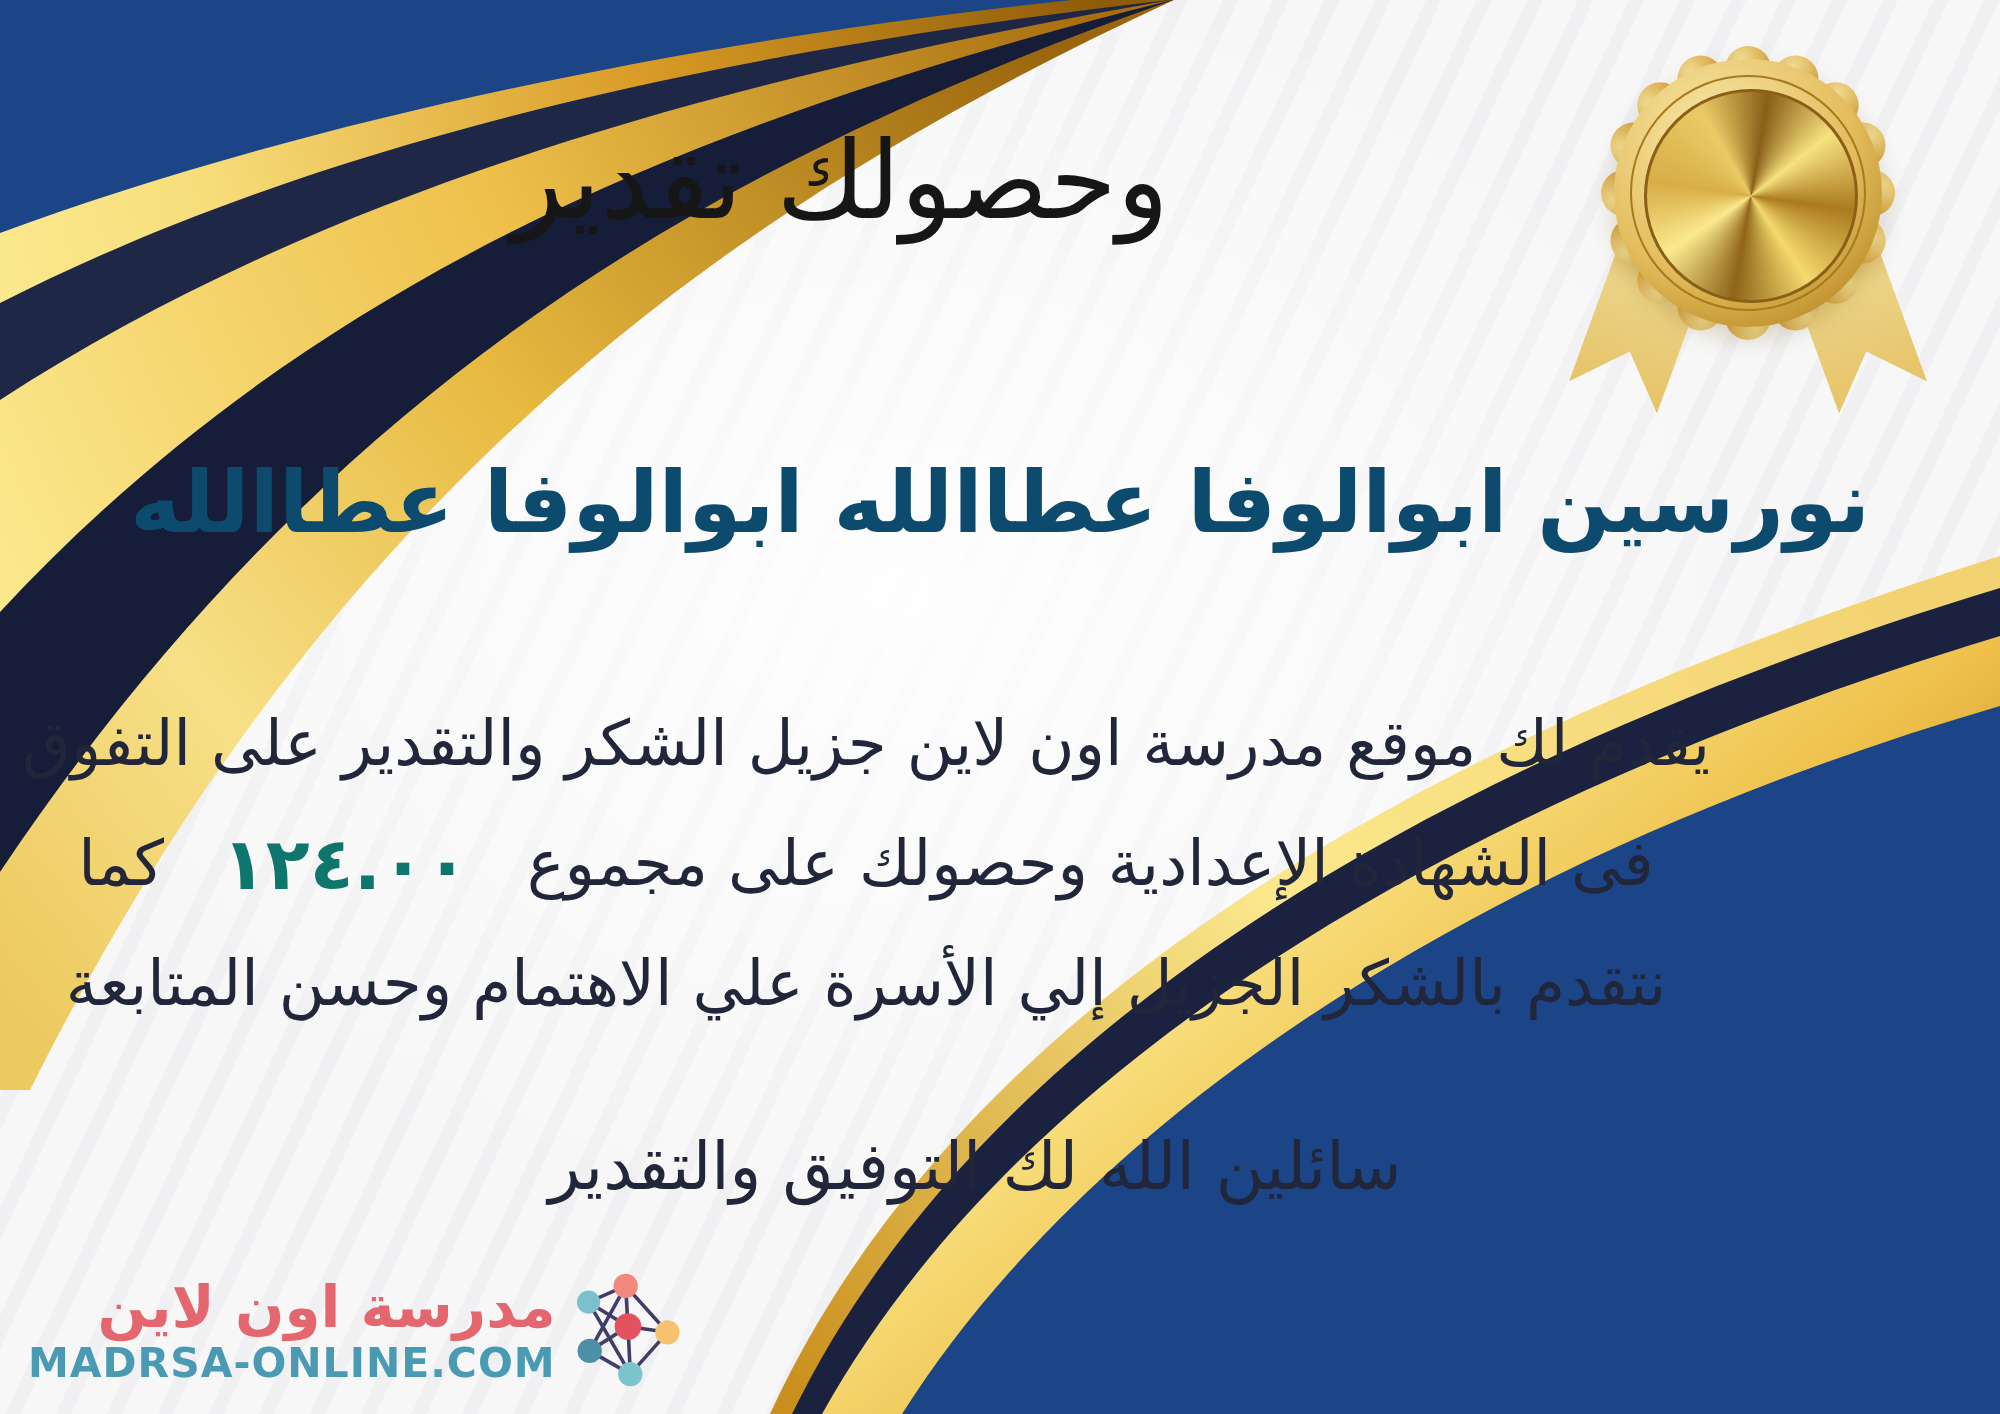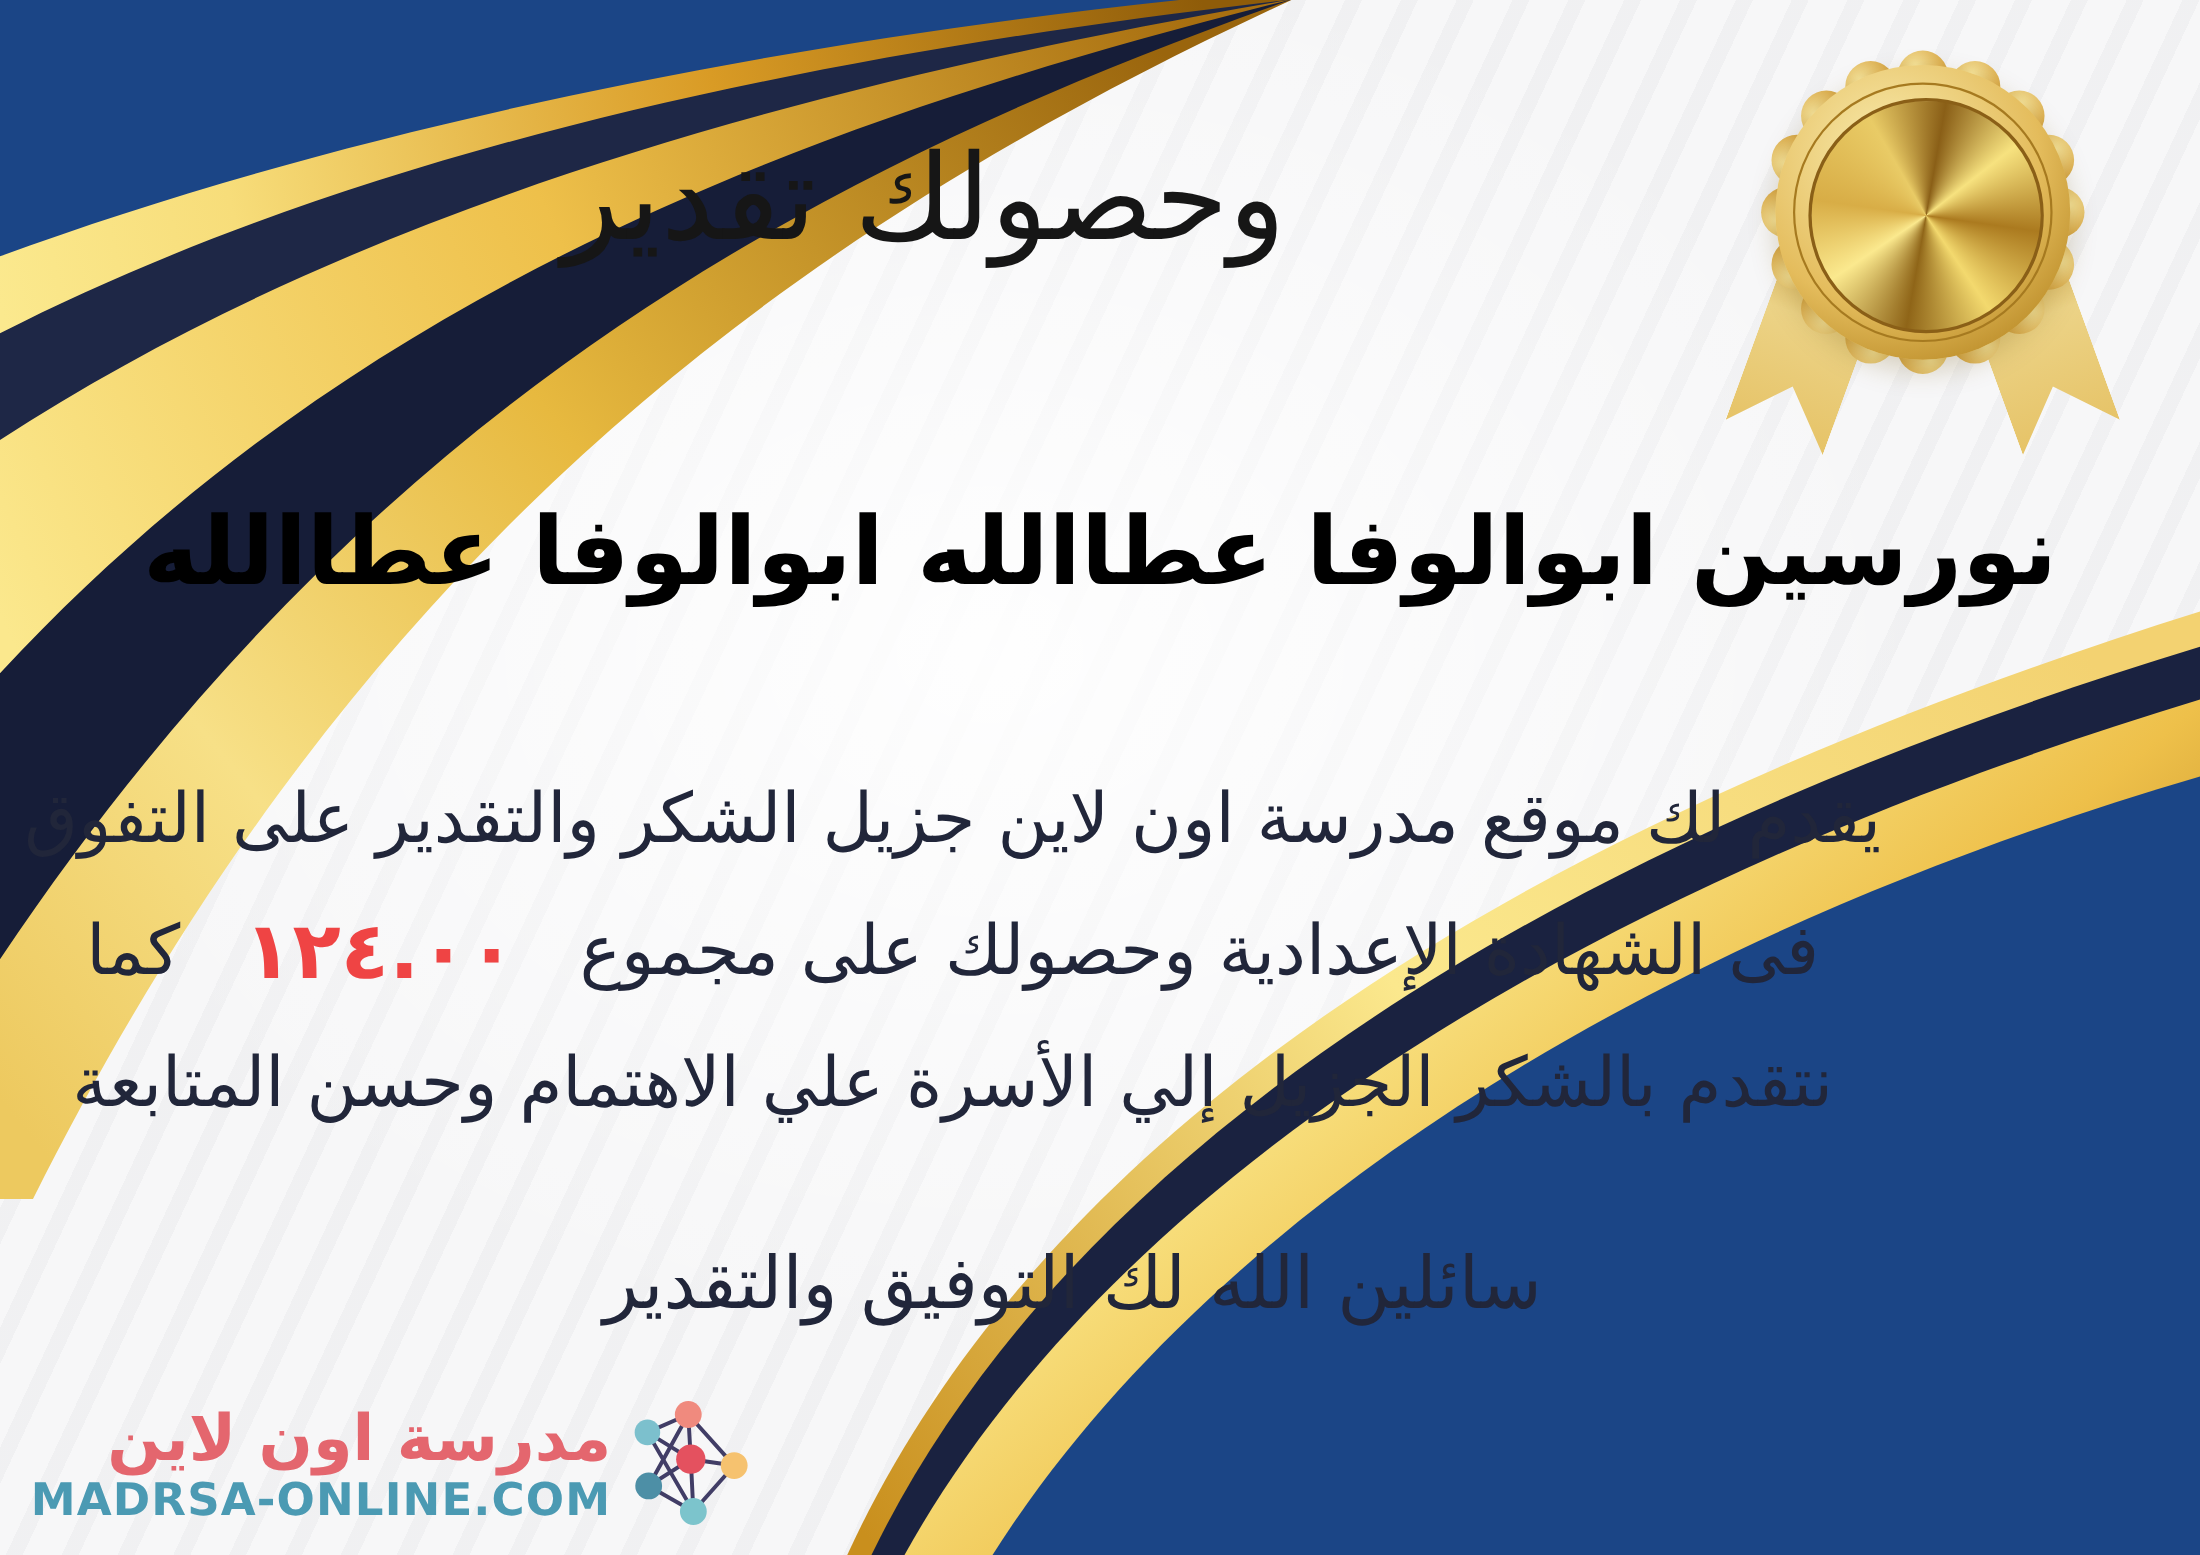--- a/index.html
+++ b/index.html
@@ -14,29 +14,29 @@
   svg.deco{position:absolute;left:0;top:0;z-index:1;pointer-events:none;}
   .content{position:absolute;inset:0;z-index:3;}
 
   
   .cert-title{
     position:absolute;top:118px;left:840px;transform:translateX(-50%);
     font-size:108px;color:#161616;white-space:nowrap;direction:rtl;
   }
   .cert-name{
     position:absolute;top:452px;left:1000px;transform:translateX(-50%);
-    font-size:86px;font-weight:bold;color:#000000;white-space:nowrap;direction:rtl;
+    font-size:86px;font-weight:bold;color:#0c4a6e;white-space:nowrap;direction:rtl;
   }
   .cert-body{
     position:absolute;top:688px;left:0;width:1732px;text-align:center;direction:rtl;
     color:#21263a;font-size:63px;line-height:1.78;
   }
   .cert-body p{margin:0;}
   .score{
-    font-size:72px;font-weight:bold;color:#ef4444;margin:0 58px;vertical-align:-4px;text-align:right;
+    font-size:72px;font-weight:bold;color:#0f766e;margin:0 58px;vertical-align:-4px;text-align:right;
   }
   .cert-closing{
     position:absolute;top:1128px;left:975px;transform:translateX(-50%);
     font-size:66px;color:#21263a;white-space:nowrap;direction:rtl;
   }
 
   
   .medal{position:absolute;left:1600px;top:45px;width:296px;height:380px;z-index:2;}
   .ribbon{
     position:absolute;top:160px;width:94px;height:205px;

